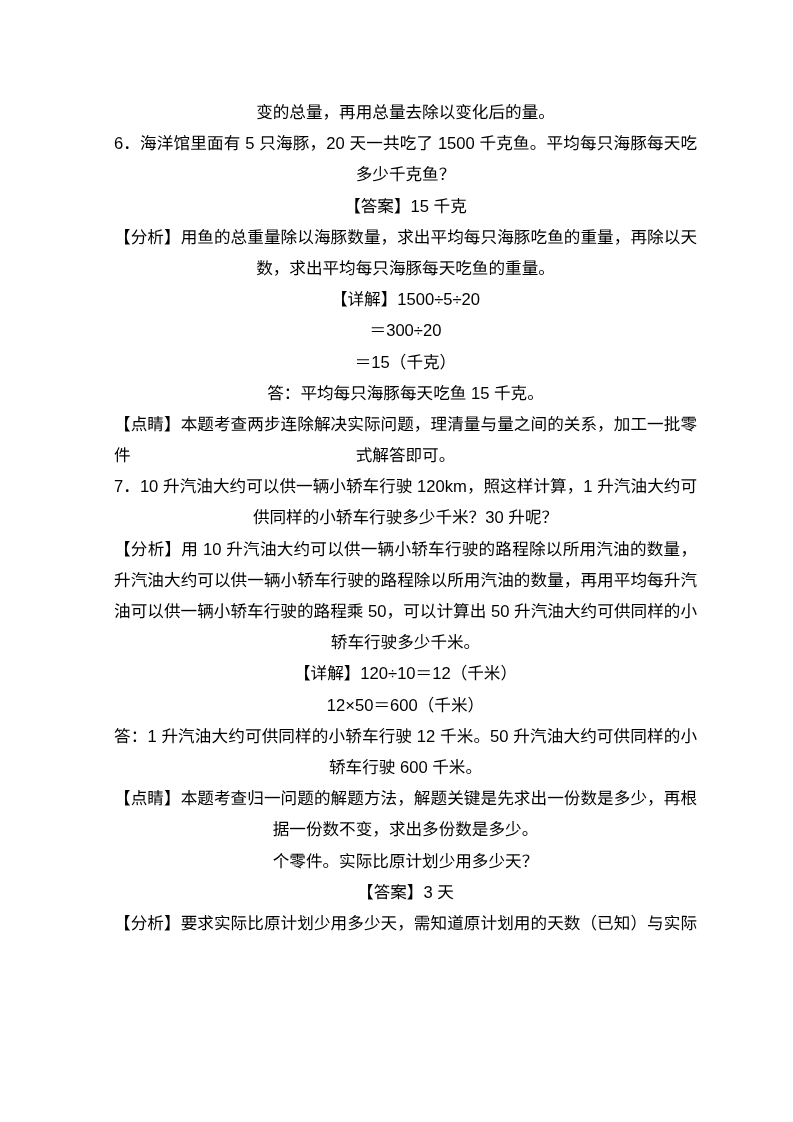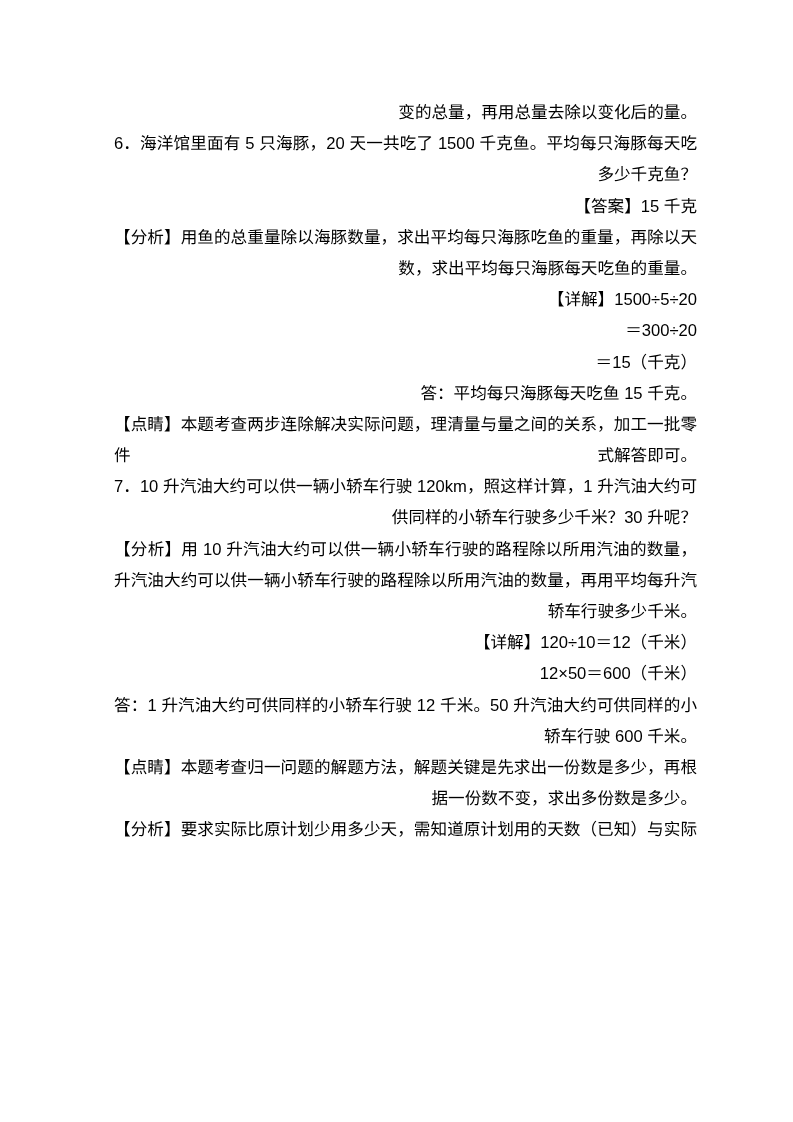--- a/index.html
+++ b/index.html
@@ -22,21 +22,21 @@
     top: 97px;
     width: 583px;
     font-size: 16.6px;
     line-height: 31.2px;
     font-weight: 400;
     letter-spacing: 0;
   }
   .doc-line {
     height: 31.2px;
     white-space: normal;
-    text-align: right;
+    text-align: center;
     overflow: visible;
   }
   .doc-line.justified {
     text-align: justify;
     text-align-last: justify;
   }
 </style>
 </head>
 <body>
 
@@ -51,22 +51,25 @@
       <div class="doc-line">【详解】1500÷5÷20</div>
       <div class="doc-line">＝300÷20</div>
       <div class="doc-line">＝15（千克）</div>
       <div class="doc-line">答：平均每只海豚每天吃鱼 15 千克。</div>
       <div class="doc-line justified">【点睛】本题考查两步连除解决实际问题，理清量与量之间的关系，加工一批零件</div>
       <div class="doc-line">式解答即可。</div>
       <div class="doc-line justified">7．10 升汽油大约可以供一辆小轿车行驶 120km，照这样计算，1 升汽油大约可</div>
       <div class="doc-line">供同样的小轿车行驶多少千米？30 升呢？</div>
       <div class="doc-line justified">【分析】用 10 升汽油大约可以供一辆小轿车行驶的路程除以所用汽油的数量，</div>
       <div class="doc-line justified">升汽油大约可以供一辆小轿车行驶的路程除以所用汽油的数量，再用平均每升汽</div>
+      <div class="doc-line justified">油可以供一辆小轿车行驶的路程乘 50，可以计算出 50 升汽油大约可供同样的小</div>
       <div class="doc-line">轿车行驶多少千米。</div>
       <div class="doc-line">【详解】120÷10＝12（千米）</div>
       <div class="doc-line">12×50＝600（千米）</div>
       <div class="doc-line justified">答：1 升汽油大约可供同样的小轿车行驶 12 千米。50 升汽油大约可供同样的小</div>
       <div class="doc-line">轿车行驶 600 千米。</div>
       <div class="doc-line justified">【点睛】本题考查归一问题的解题方法，解题关键是先求出一份数是多少，再根</div>
       <div class="doc-line">据一份数不变，求出多份数是多少。</div>
+      <div class="doc-line">个零件。实际比原计划少用多少天？</div>
+      <div class="doc-line">【答案】3 天</div>
       <div class="doc-line justified">【分析】要求实际比原计划少用多少天，需知道原计划用的天数（已知）与实际</div>
     </div>
 </div>
 
 </body></html>

